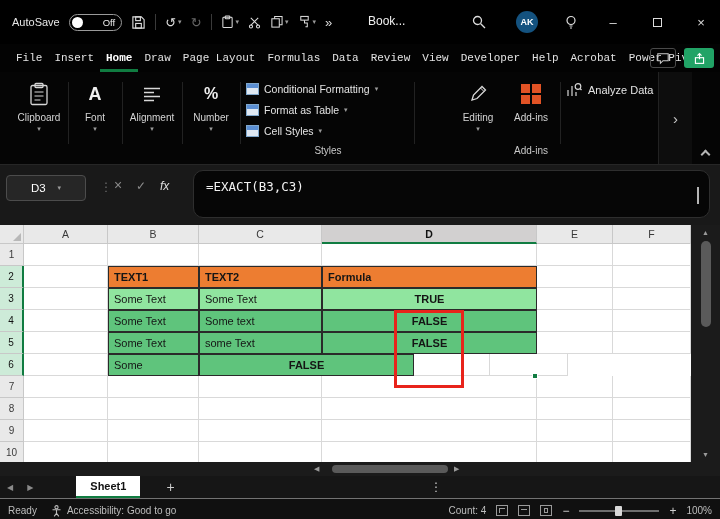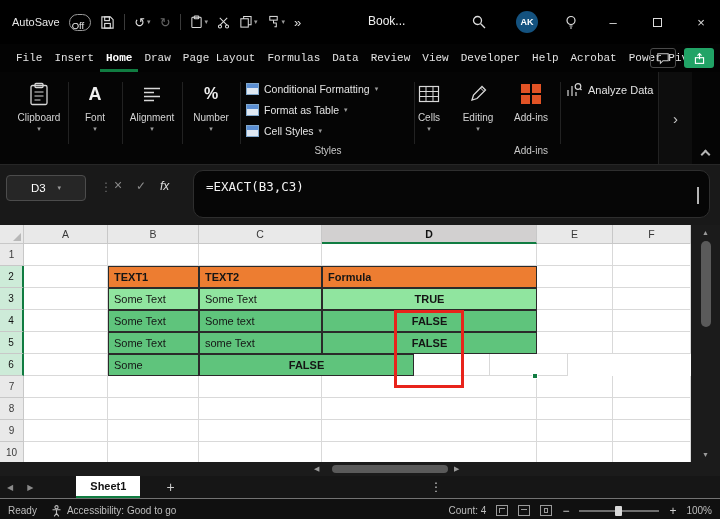--- a/index.html
+++ b/index.html
@@ -2,21 +2,21 @@
 <html style="--accent: #107C41; --share: #21A366; --orange: #ED7D31; --lgreen: #90E59F; --mgreen: #5FC47C; --red: #E8231B; --avatar: #14527F; --addin: #E25325;"><head>
 <meta charset="utf-8">
 <style>
   * { margin:0; padding:0; box-sizing:border-box; }
   html,body { width:720px; height:519px; background:#000; font-family:"Liberation Sans",sans-serif; }
   #app { position:relative; width:720px; height:519px; overflow:hidden; background:#fff; }
 
   
   .titlebar { position:absolute; top:0; left:0; right:0; height:44px; background:#000; color:#e6e6e6; font-size:11px; }
   .tb-left { position:absolute; left:12px; top:0; bottom:0; display:flex; align-items:center; gap:9px; }
-  .toggle { display:flex; align-items:center; gap:4px; border:1px solid #9a9a9a; border-radius:9px; height:17px; padding:1px 6px 1px 2px; cursor:pointer;flex-direction:column; }
+  .toggle { display:flex; align-items:center; gap:20px; border:1px solid #9a9a9a; border-radius:9px; height:17px; padding:1px 6px 1px 2px; cursor:pointer; }
   .knob { width:11px; height:11px; border-radius:50%; background:#fff; }
   .toggle-text { font-size:9.5px; color:#eee; }
   .tb-sep { width:1px; height:16px; background:#3a3a3a; }
   .tb-ic { display:flex; align-items:center; gap:2px; color:#ddd; font-size:13px; cursor:pointer; }
   .tb-ic .dd { font-size:7px; color:#9a9a9a; }
   .dim { opacity:.45; }
   .tb-title { position:absolute; left:368px; top:14px; font-size:12px; color:#f0f0f0; }
   .tb-abs { position:absolute; top:0; height:44px; display:flex; align-items:center; justify-content:center; width:26px; cursor:pointer; }
   .avatar-circle { width:22px; height:22px; border-radius:50%; background:var(--avatar); color:#fff; font-size:9px; font-weight:bold; display:flex; align-items:center; justify-content:center; }
   .win-btn { color:#ddd; font-size:13px; }
@@ -281,30 +281,20 @@
           <span style="font-size: 7px; color: rgb(154, 154, 154);">▾</span>
         </div>
         <div class="styles-row">
           <span class="tbl-icon"></span>
           <span>Cell Styles</span>
           <span style="font-size: 7px; color: rgb(154, 154, 154);">▾</span>
         </div>
       </div>
     <span class="rcaption" style="left:246px;width:164px">Styles</span>
 
-    <div class="rgroup" style="left:406px;width:46px">
-      <span class="rico">
-          <svg width="22" height="18" viewBox="0 0 22 18" fill="none" stroke="#d8d8d8" stroke-width="1.2">
-            <rect x="1.5" y="1.5" width="19" height="15"></rect>
-            <path d="M1.5 6.5h19M1.5 11.5h19M8 1.5v15M15 1.5v15" stroke-width="1"></path>
-          </svg>
-        </span>
-      <span class="rlabel">Cells</span>
-      <span class="rchev">▾</span>
-    </div>
     <div class="rgroup" style="left:455px;width:46px">
       <span class="rico">
           <svg width="18" height="18" viewBox="0 0 18 18" fill="none" stroke="#d8d8d8" stroke-width="1.3">
             <path d="M3 15l1.5-5L13 1.5 16.5 5 8 13.5 3 15z"></path>
             <path d="M11.5 3l3.5 3.5" stroke-width="1"></path>
           </svg>
         </span>
       <span class="rlabel">Editing</span>
       <span class="rchev">▾</span>
     </div>

